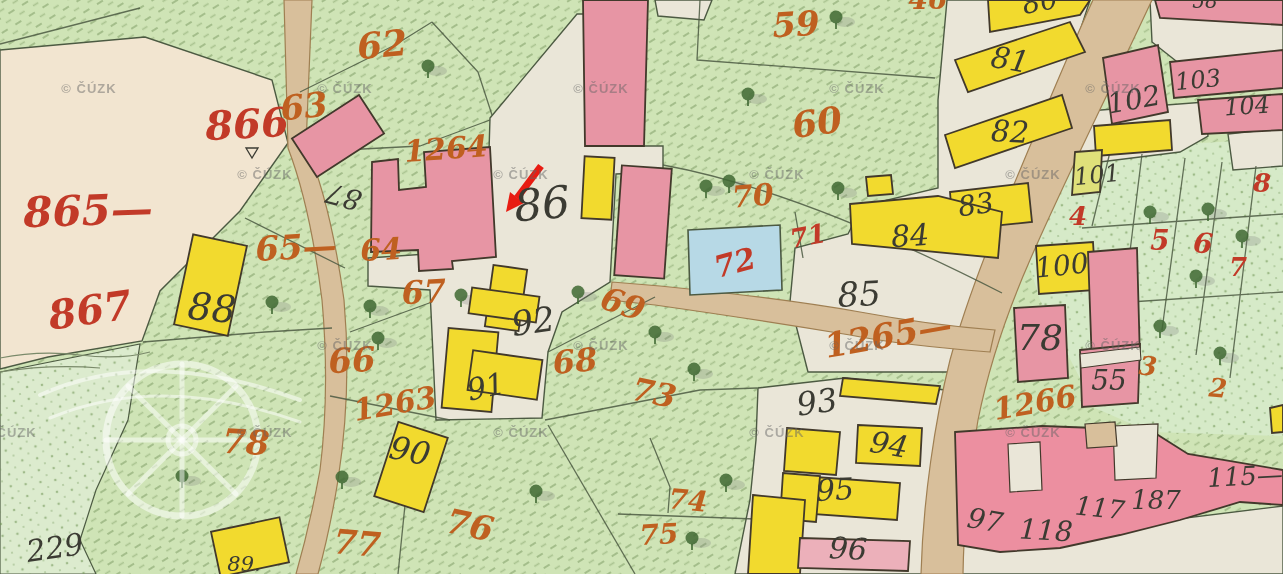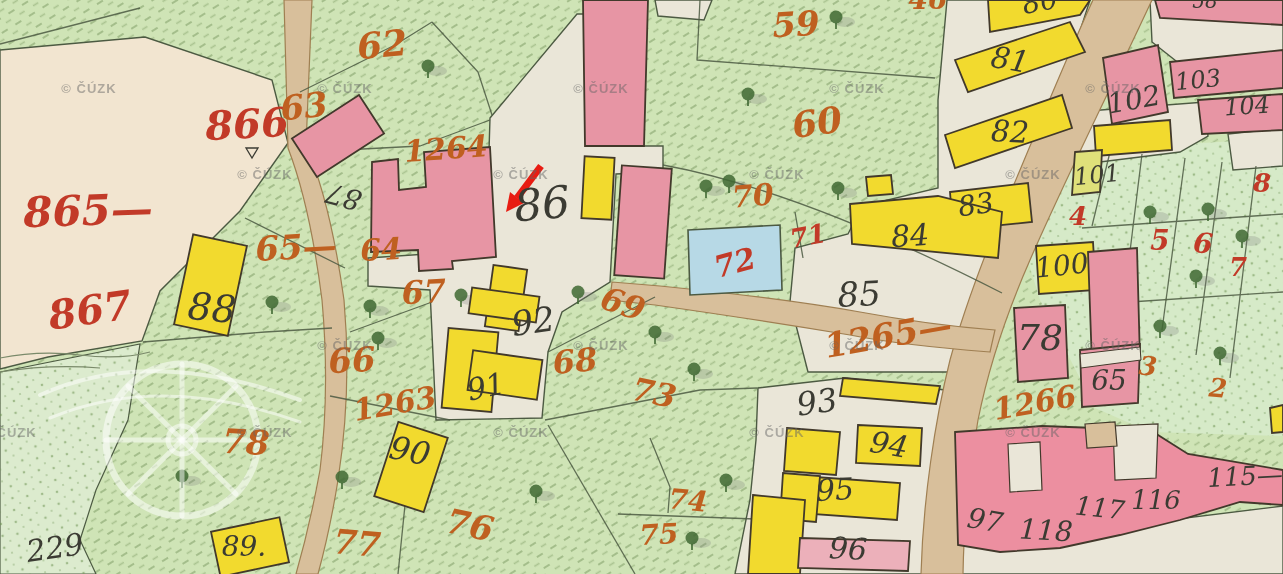--- a/index.html
+++ b/index.html
@@ -313,37 +313,37 @@
       <span class="lbl black" style="left: 486px; top: 387px; font-size: 30px; --r: -12deg;">91</span>
       <span class="lbl black" style="left: 410px; top: 451px; font-size: 32px; --r: 12deg;">90</span>
       <span class="lbl black" style="left: 859px; top: 294px; font-size: 34px; --r: -3deg;">85</span>
       <span class="lbl black" style="left: 817px; top: 402px; font-size: 32px; --r: -8deg;">93</span>
       <span class="lbl black" style="left: 889px; top: 445px; font-size: 30px; --r: 10deg;">94</span>
       <span class="lbl black" style="left: 835px; top: 490px; font-size: 30px; --r: -3deg;">95</span>
       <span class="lbl black" style="left: 848px; top: 549px; font-size: 30px; --r: 3deg;">96</span>
       <span class="lbl black" style="left: 985px; top: 521px; font-size: 28px; --r: 10deg;">97</span>
       <span class="lbl black" style="left: 1046px; top: 531px; font-size: 28px; --r: 3deg;">118</span>
       <span class="lbl black" style="left: 1100px; top: 508px; font-size: 26px; --r: 6deg;">117</span>
-      <span class="lbl black" style="left: 1156px; top: 500px; font-size: 26px; --r: 0deg;">116</span>
+      <span class="lbl black" style="left: 1156px; top: 500px; font-size: 26px; --r: 0deg;">187</span>
       <span class="lbl black" style="left: 1245px; top: 476px; font-size: 26px; --r: -3deg;">115—</span>
-      <span class="lbl black" style="left: 1109px; top: 381px; font-size: 28px; --r: 0deg;">65</span>
+      <span class="lbl black" style="left: 1109px; top: 381px; font-size: 28px; --r: 0deg;">55</span>
       <span class="lbl black" style="left: 1040px; top: 338px; font-size: 36px; --r: 0deg;">78</span>
       <span class="lbl black" style="left: 1062px; top: 266px; font-size: 28px; --r: -6deg;">100</span>
       <span class="lbl black" style="left: 1097px; top: 175px; font-size: 24px; --r: -6deg;">101</span>
       <span class="lbl black" style="left: 1134px; top: 100px; font-size: 28px; --r: -10deg;">102</span>
       <span class="lbl black" style="left: 1198px; top: 80px; font-size: 24px; --r: -6deg;">103</span>
       <span class="lbl black" style="left: 1247px; top: 106px; font-size: 24px; --r: -4deg;">104</span>
       <span class="lbl black" style="left: 1010px; top: 60px; font-size: 30px; --r: 10deg;">81</span>
       <span class="lbl black" style="left: 1010px; top: 132px; font-size: 30px; --r: 3deg;">82</span>
       <span class="lbl black" style="left: 976px; top: 205px; font-size: 28px; --r: -8deg;">83</span>
       <span class="lbl black" style="left: 910px; top: 236px; font-size: 30px; --r: -4deg;">84</span>
       <span class="lbl black" style="left: 1040px; top: 2px; font-size: 28px; --r: -10deg;">80</span>
       <span class="lbl black" style="left: 1205px; top: 1px; font-size: 20px; --r: 0deg;">58</span>
       <span class="lbl black" style="left: 55px; top: 548px; font-size: 30px; --r: -8deg;">229</span>
-      <span class="lbl black" style="left: 244px; top: 547px; font-size: 28px; --r: 0deg;">89.</span>
+      <span class="lbl black" style="left: 244px; top: 564px; font-size: 21px; --r: 0deg;">89.</span>
       <span class="lbl red" style="left: 88px; top: 211px; font-size: 42px; --r: -2deg;">865—</span>
       <span class="lbl red" style="left: 247px; top: 124px; font-size: 40px; --r: -3deg;">866</span>
       <span class="lbl red" style="left: 90px; top: 310px; font-size: 40px; --r: -8deg;">867</span>
       <span class="lbl red" style="left: 808px; top: 236px; font-size: 26px; --r: -10deg;">71</span>
       <span class="lbl red" style="left: 735px; top: 263px; font-size: 30px; --r: -15deg;">72</span>
       <span class="lbl red" style="left: 1078px; top: 216px; font-size: 26px; --r: 0deg;">4</span>
       <span class="lbl red" style="left: 1160px; top: 241px; font-size: 28px; --r: 0deg;">5</span>
       <span class="lbl red" style="left: 1203px; top: 244px; font-size: 28px; --r: 5deg;">6</span>
       <span class="lbl red" style="left: 1238px; top: 267px; font-size: 26px; --r: 0deg;">7</span>
       <span class="lbl red" style="left: 1262px; top: 183px; font-size: 26px; --r: 0deg;">8</span>

